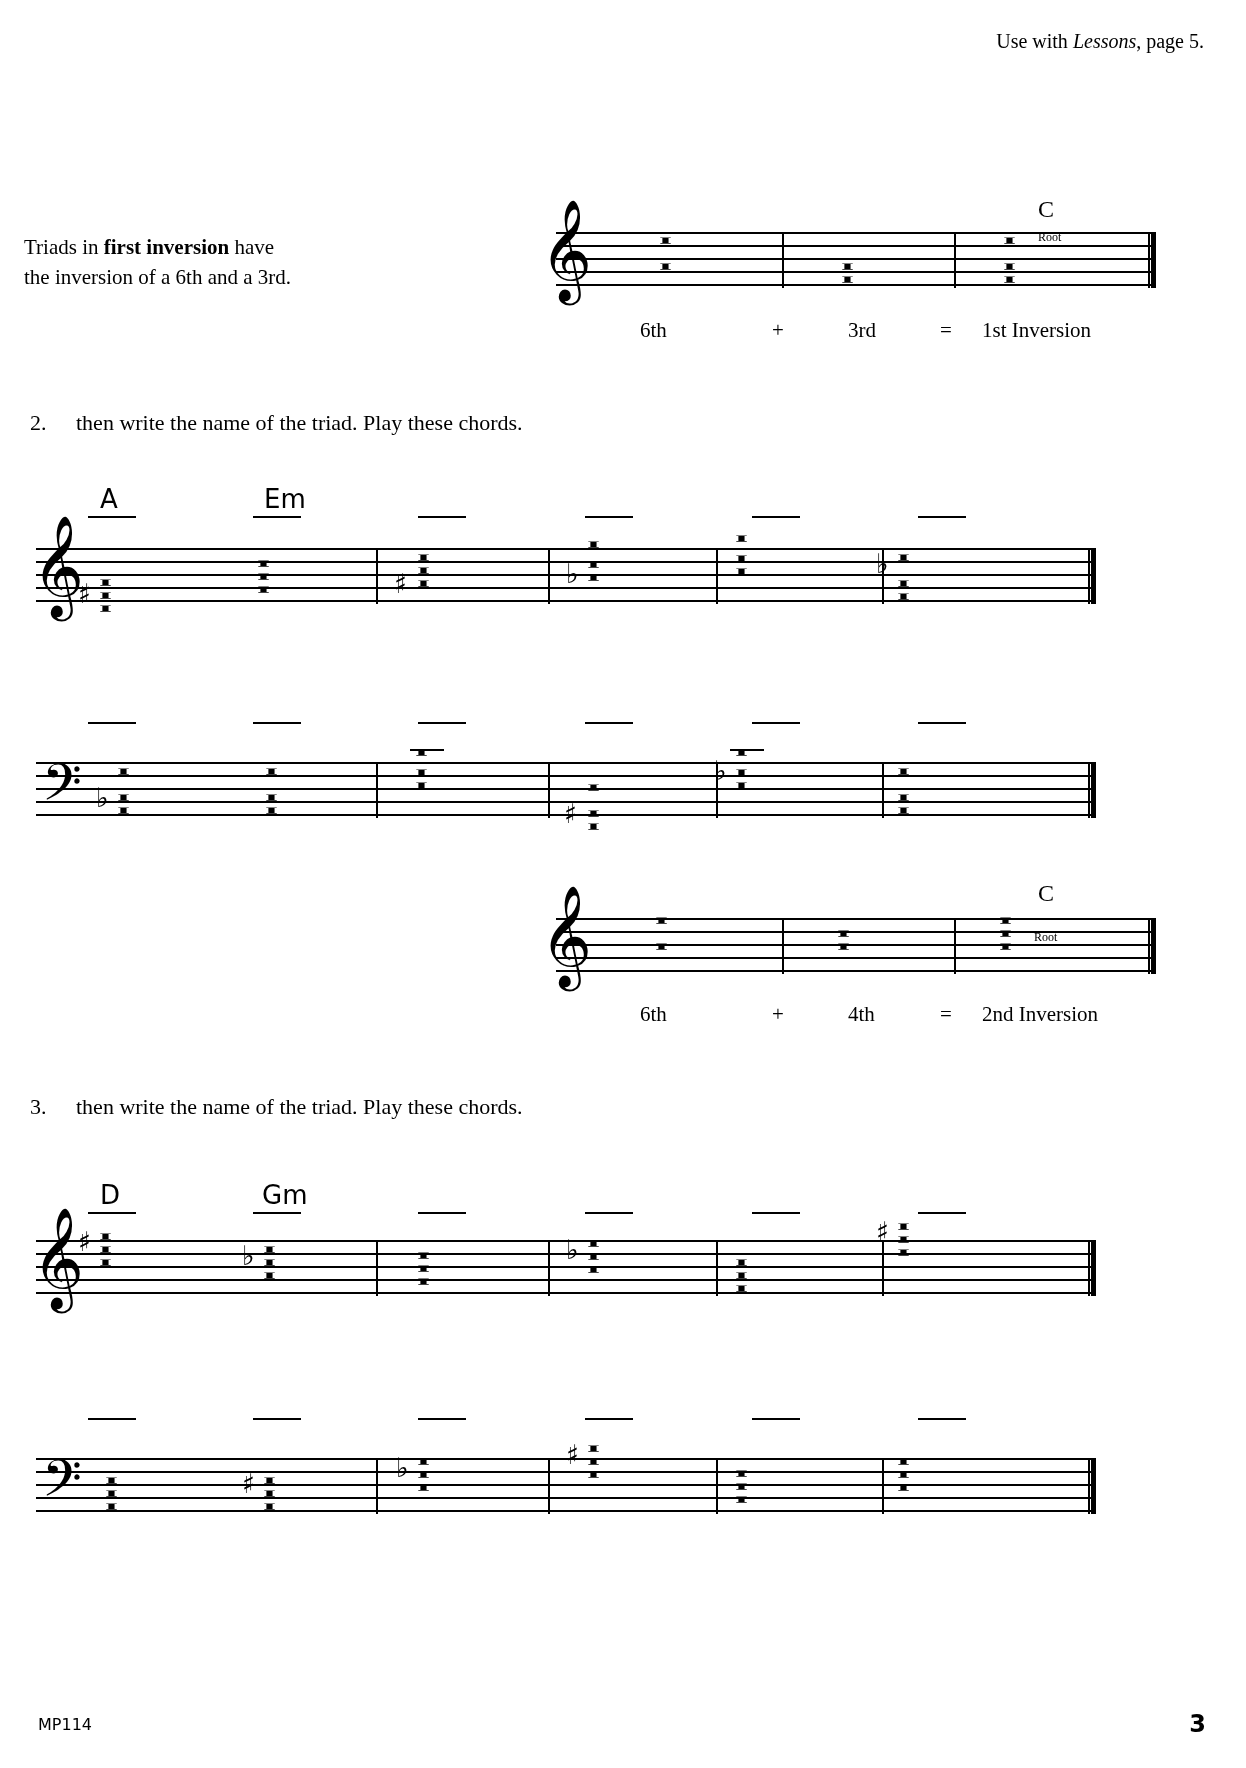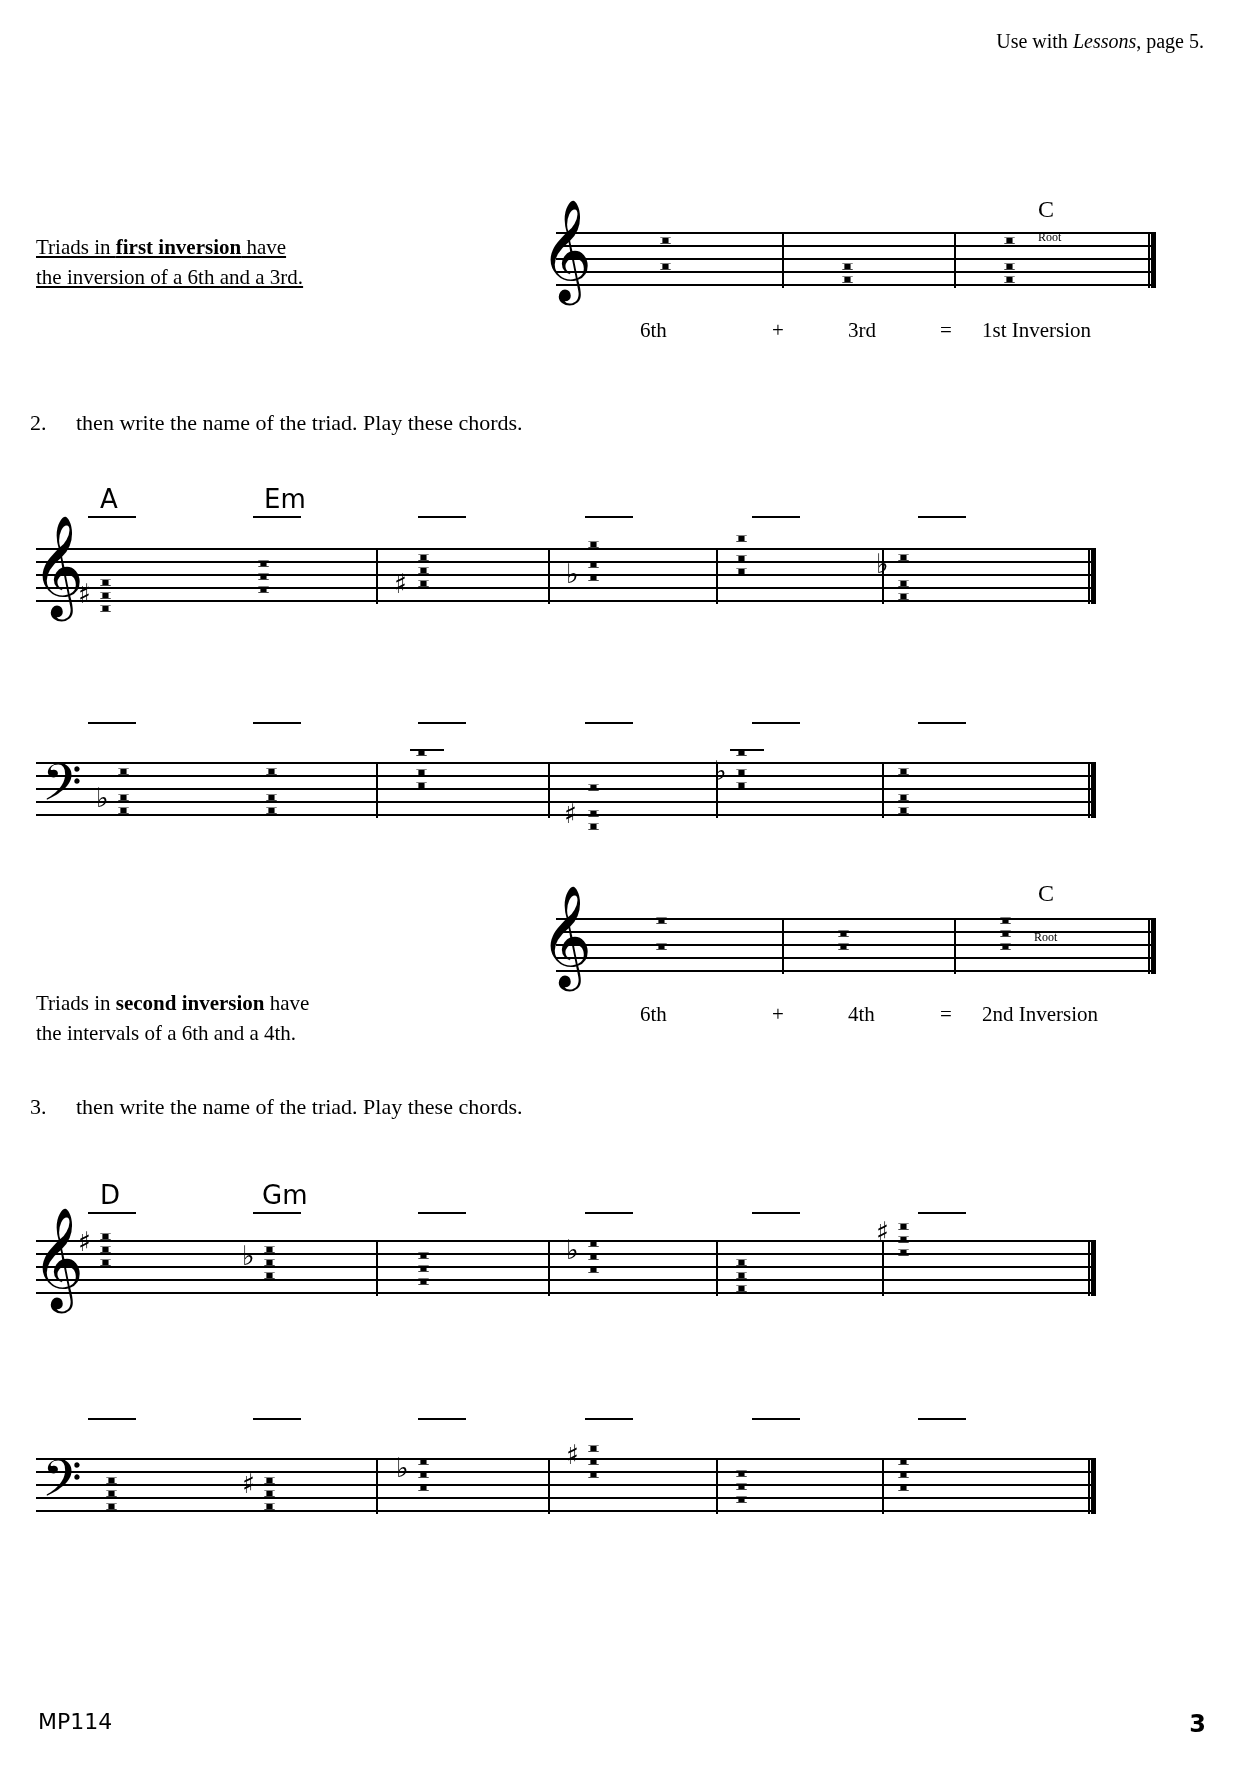--- a/index.html
+++ b/index.html
@@ -157,42 +157,42 @@
     font-size: 12px;
     font-family: "Liberation Serif", serif;
   }
 
   
   .footer-left {
     position: absolute;
     left: 38px;
     bottom: 34px;
     font-family: "DejaVu Sans", sans-serif;
-    font-size: 22px;
+    font-size: 16px;
   }
   .footer-right {
     position: absolute;
     right: 40px;
     bottom: 30px;
     font-family: "DejaVu Sans", sans-serif;
     font-weight: bold;
     font-size: 24px;
   }
 </style>
 </head>
 <body>
 
 <div class="page">
 
   <div class="header-note">
     <span>Use with </span><i>Lessons</i><span>, page 5.</span>
   </div>
 
 
-  <div class="explain" style="top:232px; left:36px; width:420px;text-decoration:underline;">
+  <div class="explain" style="top:232px; left:24px; width:420px;">
     <span>Triads in </span><b>first inversion</b><span> have</span><br>
     <span>the inversion of a 6th and a 3rd.</span>
   </div>
 
   <div class="chord-symbol" style="top:196px; left:1038px;">C</div>
 
   <div class="staff" style="top:232px; left:556px; width:600px; height:56px;">
     <div class="line" style="top:0px;"></div>
     <div class="line" style="top:13px;"></div>
     <div class="line" style="top:26px;"></div>
@@ -328,24 +328,20 @@
     <div class="acc" style="left:678px; top:-5px;">♭</div>
     <div class="nh" style="left:700px; top:-20px;">𝄺</div>
     <div class="nh" style="left:700px; top:0px;">𝄺</div>
     <div class="nh" style="left:700px; top:13px;">𝄺</div>
 
     <div class="nh" style="left:862px; top:-1px;">𝄺</div>
     <div class="nh" style="left:862px; top:25px;">𝄺</div>
     <div class="nh" style="left:862px; top:38px;">𝄺</div>
   </div>
 
-  <div class="explain" style="top:988px; left:36px; width:430px;">
-    <span>Triads in </span><b>second inversion</b><span> have</span><br>
-    <span>the intervals of a 6th and a 4th.</span>
-  </div>
 
   <div class="chord-symbol" style="top:880px; left:1038px;">C</div>
 
   <div class="staff" style="top:918px; left:556px; width:600px; height:56px;">
     <div class="line" style="top:0px;"></div>
     <div class="line" style="top:13px;"></div>
     <div class="line" style="top:26px;"></div>
     <div class="line" style="top:39px;"></div>
     <div class="line" style="top:52px;"></div>
     <div class="barline" style="left:226px;"></div>

